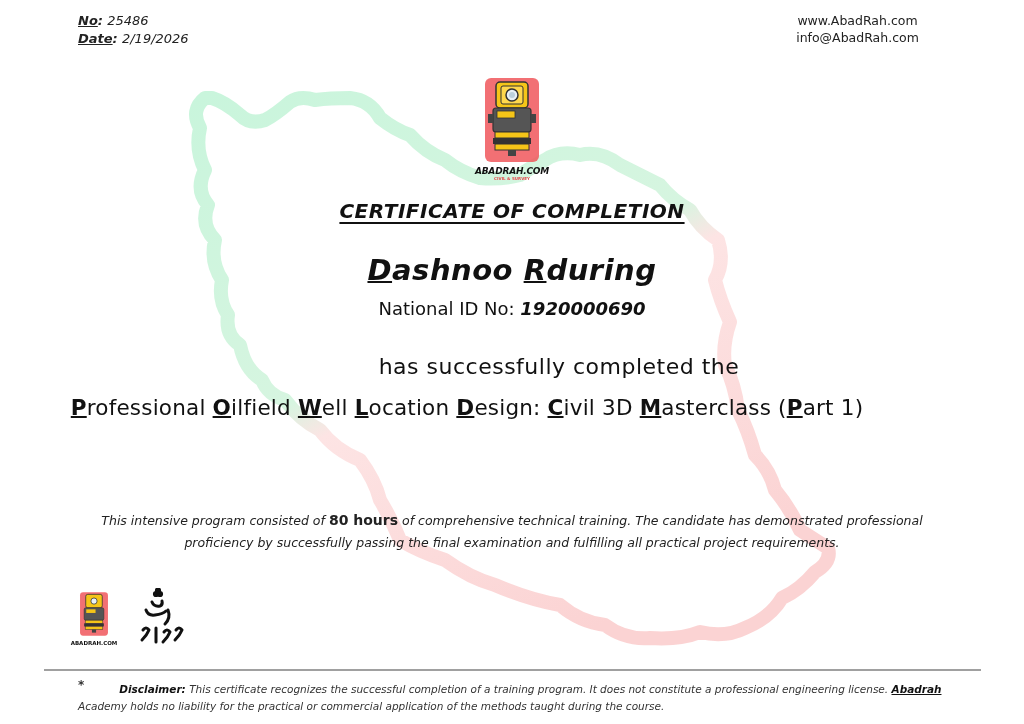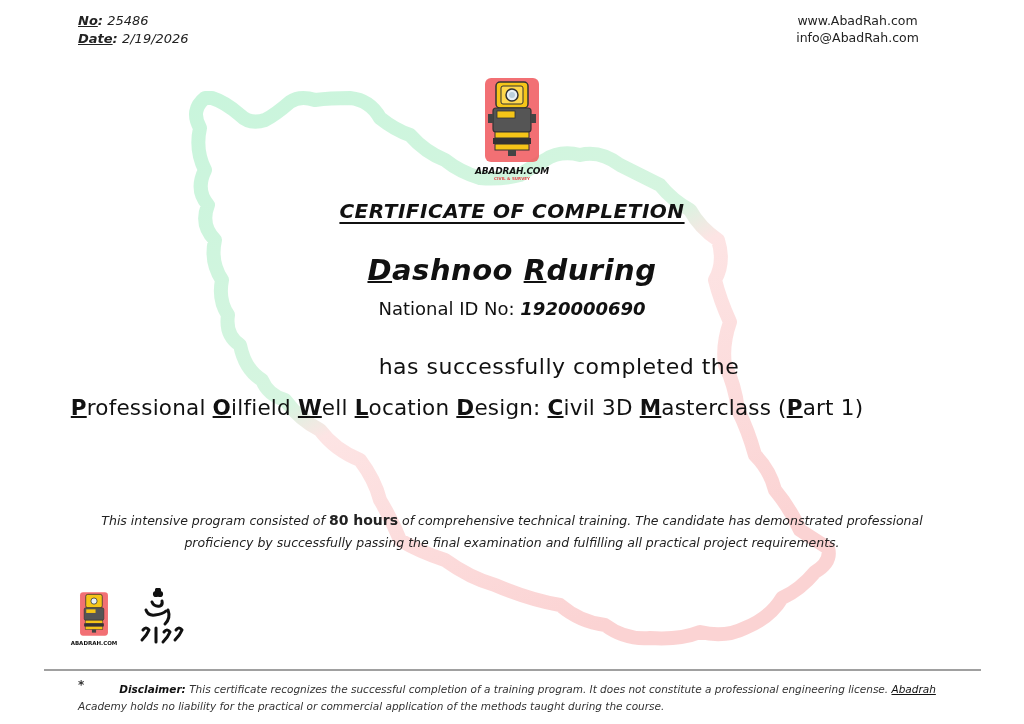--- a/index.html
+++ b/index.html
@@ -20,21 +20,21 @@
     .course { position: absolute; left: 0; top: 395px; width: 934px; text-align: center; font-size: 21.5px; letter-spacing: 0.2px; }
     .course u { font-weight: bold; text-decoration-thickness: 2px; }
     .body-text { position: absolute; left: 80px; top: 469px; width: 864px; text-align: center; font-size: 12.5px; line-height: 22px; font-style: italic; color: #222; margin-top: 40px; }
     .body-text b { font-style: normal; font-size: 14px; }
     .small-logo { position: absolute; left: 70px; top: 590px; width: 48px; text-align: center; }
     .small-logo-text { font-size: 5.5px; font-weight: bold; margin-top: 2px; }
     .signature { position: absolute; left: 138px; top: 588px; width: 60px; height: 62px; }
     .divider { position: absolute; left: 44px; top: 669px; width: 937px; height: 2px; background: #a0a0a0; }
     .disclaimer { position: absolute; left: 78px; top: 681px; width: 880px; font-size: 10.5px; line-height: 17px; font-style: italic; color: #333; }
     .disclaimer b { color: #111; margin-left: 35px; }
-    .disclaimer u { font-weight: normal; color: #111; }
+    .disclaimer u { font-weight: bold; color: #111; }
     .disclaimer sup { font-size: 12px; font-weight: bold; font-style: normal; line-height: 0; }
   </style>
 </head>
 <body>
 
 <svg class="map" viewBox="0 0 1024 724">
   <defs>
     <linearGradient id="mapgrad" x1="0" y1="0" x2="0.6" y2="1">
       <stop offset="0" stop-color="#c9f5dc"></stop>
       <stop offset="0.48" stop-color="#d6f5e0"></stop>

